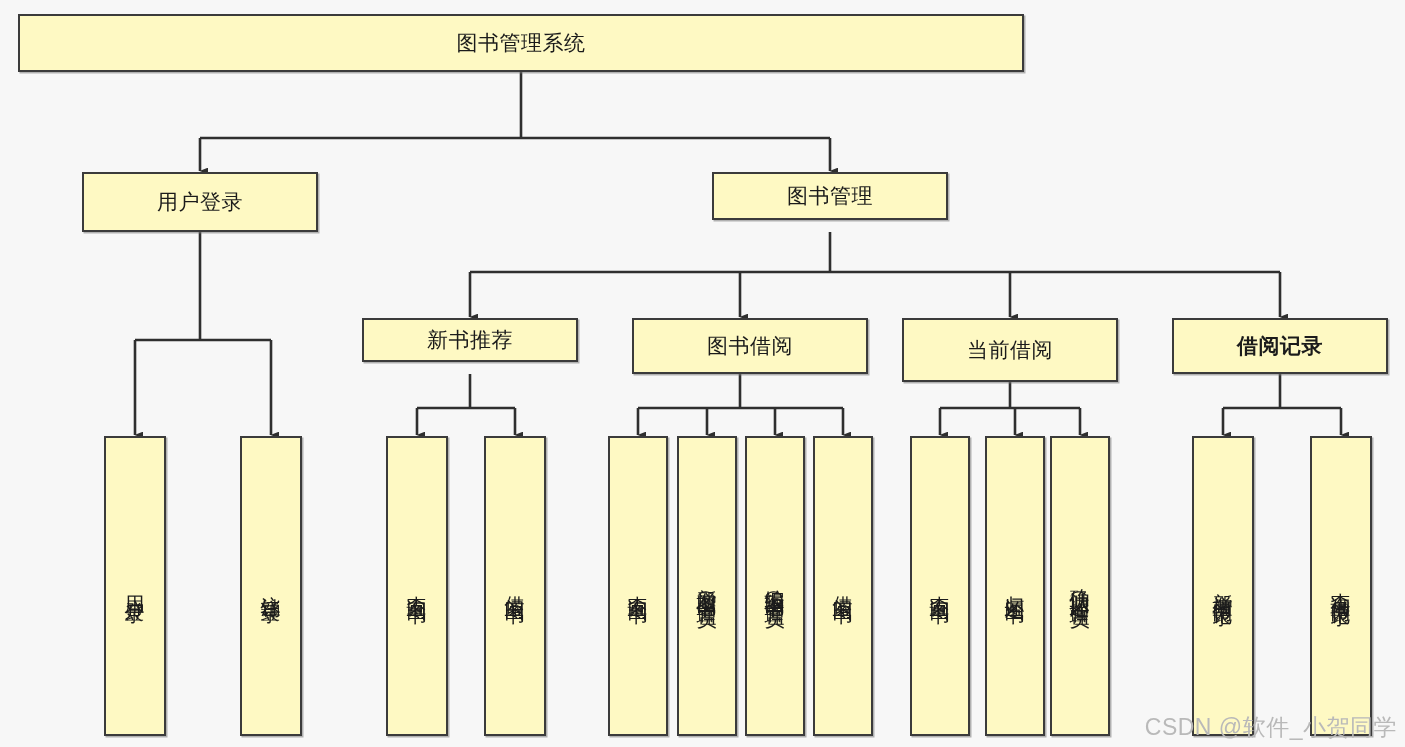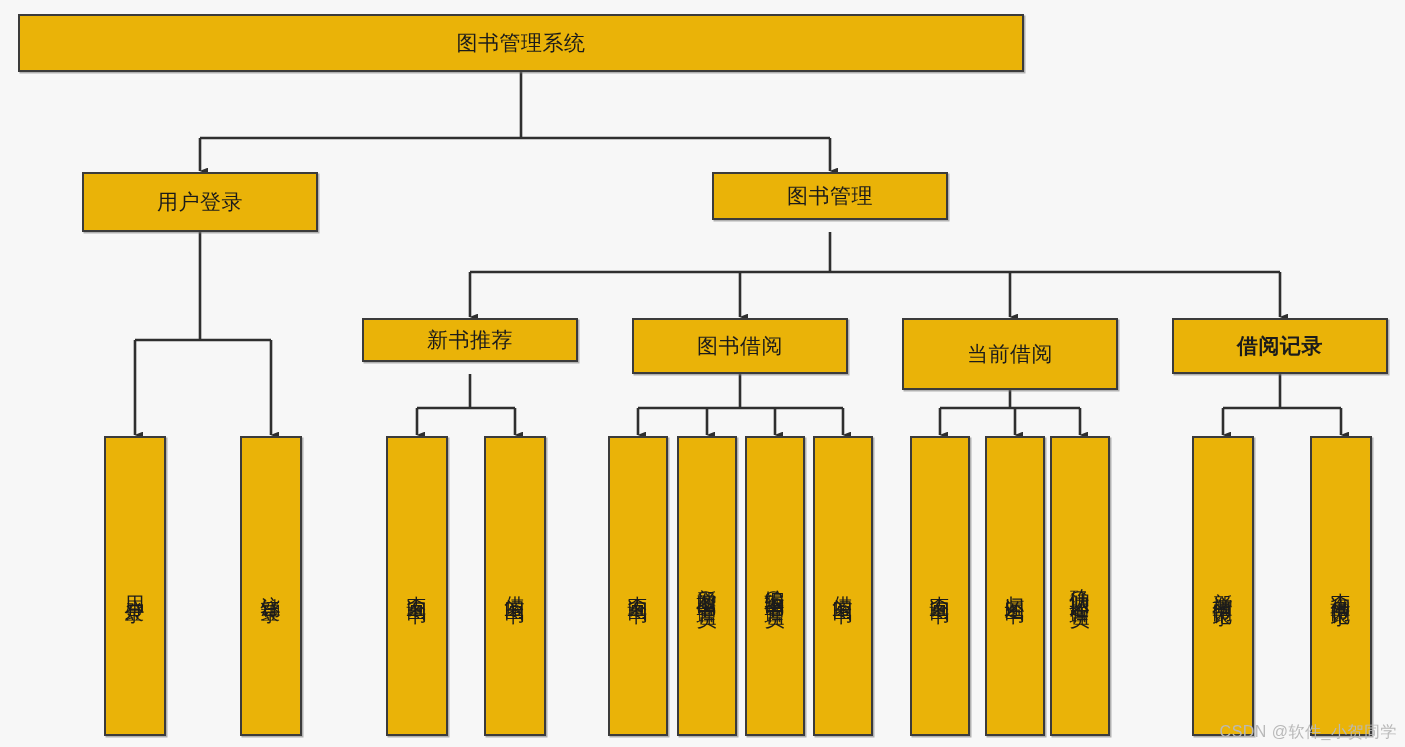--- a/index.html
+++ b/index.html
@@ -18,21 +18,21 @@
   #edges {
     position: absolute;
     left: 0; top: 0;
     width: 1405px;
     height: 747px;
     pointer-events: none;
   }
   .node {
     position: absolute;
     box-sizing: border-box;
-    background: #eab308;
+    background: #fef9c3;
     border: 2px solid #3b3b3b;
     box-shadow: 1.5px 1.5px 0 0 rgba(120,120,120,0.55);
     display: flex;
     align-items: center;
     justify-content: center;
   }
   .node-label {
     color: #1b1b1b;
     font-size: 21px;
     line-height: 1.18;
@@ -51,21 +51,21 @@
     text-align: center;
   }
   .node.vertical {
     align-items: center;
     justify-content: center;
   }
   .watermark {
     position: absolute;
     right: 8px;
     bottom: 4px;
-    font-size: 16px;
+    font-size: 23px;
     color: #b9b9b9;
     white-space: nowrap;
     user-select: none;
     letter-spacing: 0.5px;
   }
 </style>
 </head>
 <body>
 
 <div id="canvas">
@@ -118,24 +118,24 @@
       </div>
       <div class="node" style="left: 82px; top: 172px; width: 236px; height: 60px;">
         <span class="node-label">用户登录</span>
       </div>
       <div class="node" style="left: 712px; top: 172px; width: 236px; height: 48px;">
         <span class="node-label">图书管理</span>
       </div>
       <div class="node" style="left: 362px; top: 318px; width: 216px; height: 44px;">
         <span class="node-label">新书推荐</span>
       </div>
-      <div class="node" style="left: 632px; top: 318px; width: 216px; height: 56px;">
+      <div class="node" style="left: 632px; top: 318px; width: 236px; height: 56px;">
         <span class="node-label">图书借阅</span>
       </div>
-      <div class="node" style="left: 902px; top: 318px; width: 216px; height: 72px;">
+      <div class="node" style="left: 902px; top: 318px; width: 216px; height: 64px;">
         <span class="node-label">当前借阅</span>
       </div>
       <div class="node" style="left: 1172px; top: 318px; width: 216px; height: 56px; font-weight: bold;">
         <span class="node-label">借阅记录</span>
       </div>
       <div class="node vertical" style="left: 104px; top: 436px; width: 62px; height: 300px;">
         <span class="node-label">用户登录</span>
       </div>
       <div class="node vertical" style="left: 240px; top: 436px; width: 62px; height: 300px;">
         <span class="node-label">注销登录</span>

